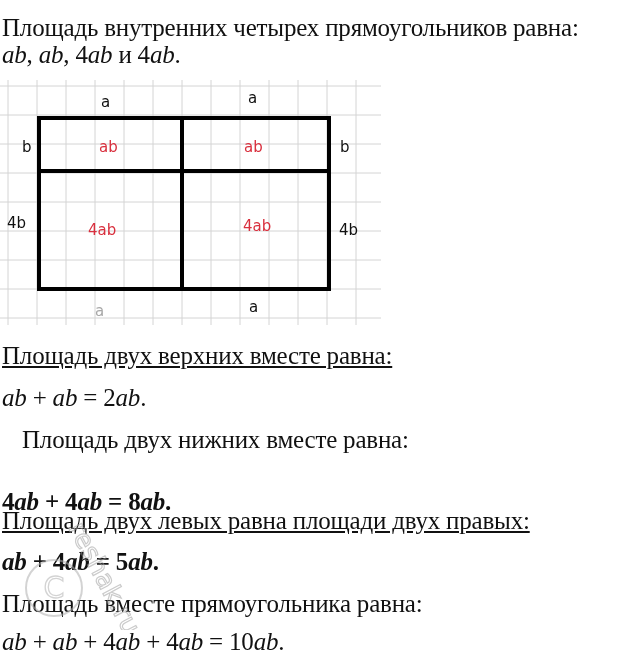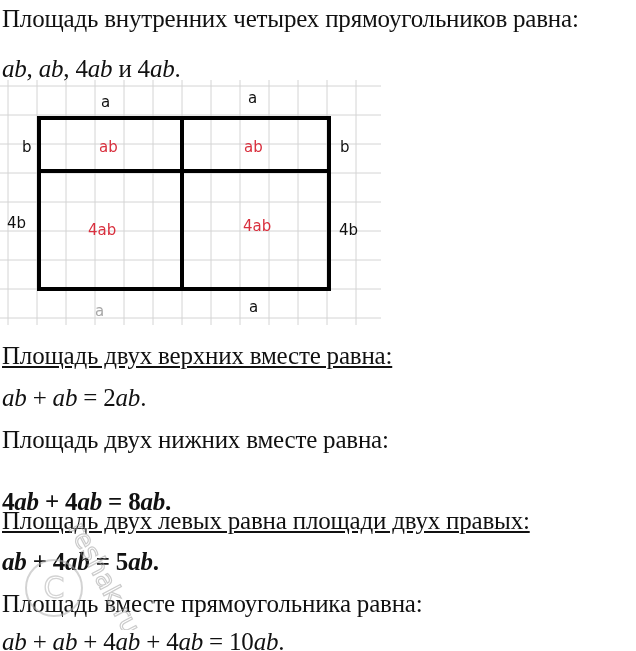--- a/index.html
+++ b/index.html
@@ -9,22 +9,22 @@
   .math { font-style:normal; }
   .math i { font-style:italic; }
   .diagram { position:absolute; left:0; top:80px; width:400px; height:250px; }
   .diagram svg { display:block; }
   .lbl { font-family:"DejaVu Sans","Liberation Sans",sans-serif; }
   .watermark { position:absolute; left:20px; top:500px; width:140px; height:130px; pointer-events:none; opacity:0.55; }
 </style>
 </head>
 <body>
 
-<div class="line" style="top:4px;">Площадь внутренних четырех прямоугольников равна:</div>
-<div class="line math" style="top:40px;margin-top:14px;"><i>ab</i>, <i>ab</i>, 4<i>ab</i> и 4<i>ab</i>.</div>
+<div class="line" style="top:13px;">Площадь внутренних четырех прямоугольников равна:</div>
+<div class="line math" style="top:40px;"><i>ab</i>, <i>ab</i>, 4<i>ab</i> и 4<i>ab</i>.</div>
 
 <div class="diagram">
   <svg width="400" height="250" viewBox="0 0 400 250" xmlns="http://www.w3.org/2000/svg">
     <g stroke="#d4d4d4" stroke-width="1">
       <line x1="8" y1="0" x2="8" y2="245"></line>
       <line x1="37" y1="0" x2="37" y2="245"></line>
       <line x1="66" y1="0" x2="66" y2="245"></line>
       <line x1="95" y1="0" x2="95" y2="245"></line>
       <line x1="124" y1="0" x2="124" y2="245"></line>
       <line x1="153" y1="0" x2="153" y2="245"></line>
@@ -64,21 +64,21 @@
       <text x="99" y="72">ab</text>
       <text x="244" y="72">ab</text>
       <text x="88" y="155">4ab</text>
       <text x="243" y="151">4ab</text>
     </g>
   </svg>
 </div>
 
 <div class="line" style="top:341px;text-decoration:underline;">Площадь двух верхних вместе равна:</div>
 <div class="line math" style="top:383px;font-family:Liberation Serif, serif;"><i>ab</i> + <i>ab</i> = 2<i>ab</i>.</div>
-<div class="line" style="top:425px;">Площадь двух нижних вместе равна:</div>
+<div class="line" style="top:425px;margin-left:20px;">Площадь двух нижних вместе равна:</div>
 <div class="line math" style="top:487px;font-weight:bold;">4<i>ab</i> + 4<i>ab</i> = 8<i>ab</i>.</div>
 <div class="line" style="top:506px;text-decoration:underline;">Площадь двух левых равна площади двух правых:</div>
 <div class="line math" style="top:547px;font-weight:bold;"><i>ab</i> + 4<i>ab</i> = 5<i>ab</i>.</div>
 <div class="line" style="top:589px;">Площадь вместе прямоугольника равна:</div>
 <div class="line math" style="top:627px;"><i>ab</i> + <i>ab</i> + 4<i>ab</i> + 4<i>ab</i> = 10<i>ab</i>.</div>
 
 <div class="watermark">
   <svg width="140" height="130" viewBox="0 0 140 130" xmlns="http://www.w3.org/2000/svg">
     <circle cx="34" cy="88" r="28" fill="none" stroke="#b0b0b0" stroke-width="2"></circle>
     <text x="34" y="98" text-anchor="middle" font-size="30" fill="none" stroke="#b0b0b0" stroke-width="1.3" font-family="DejaVu Sans, sans-serif">C</text>

